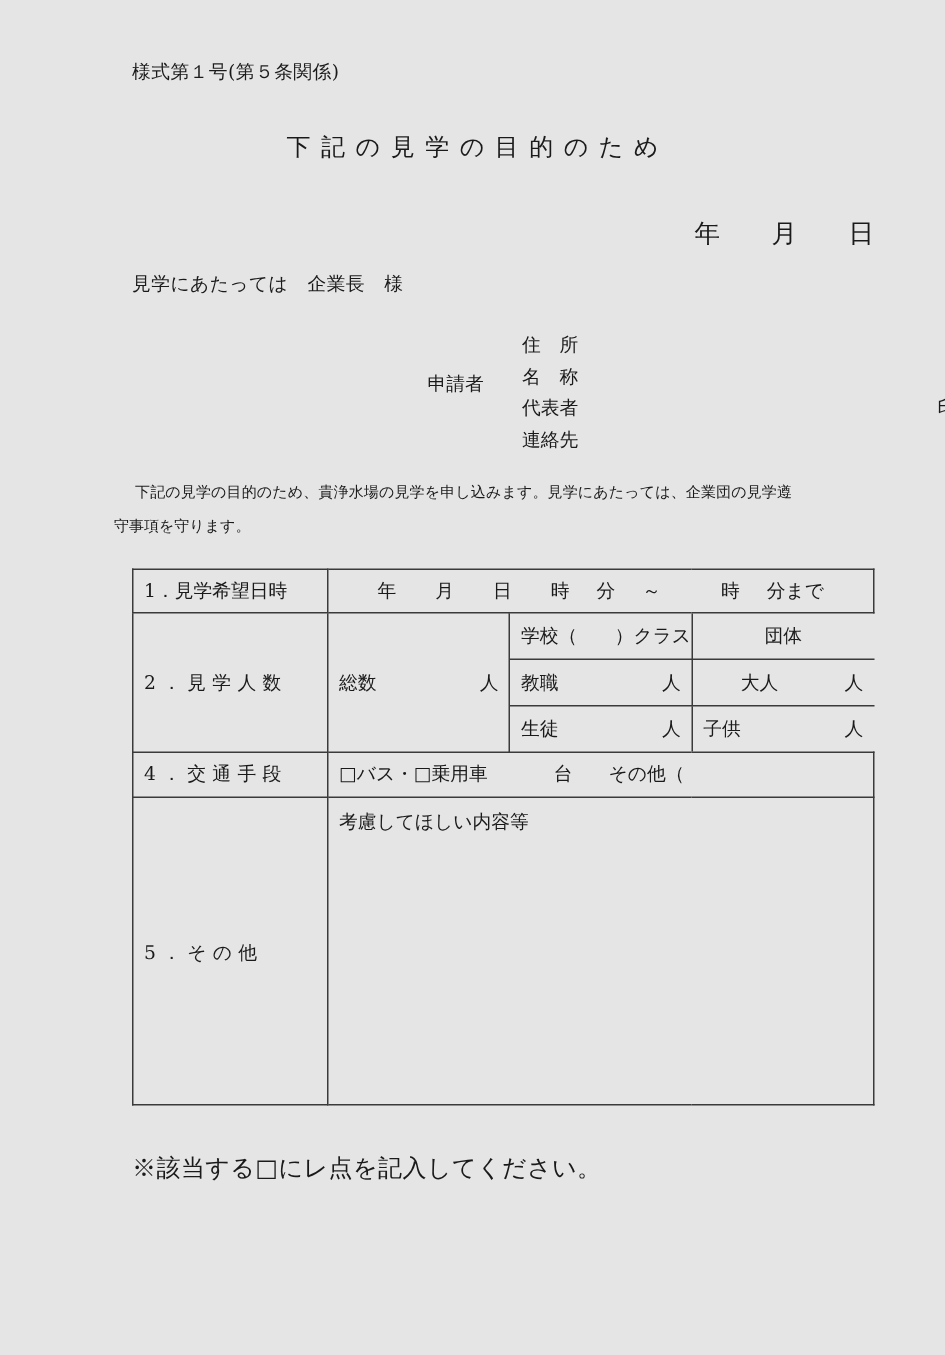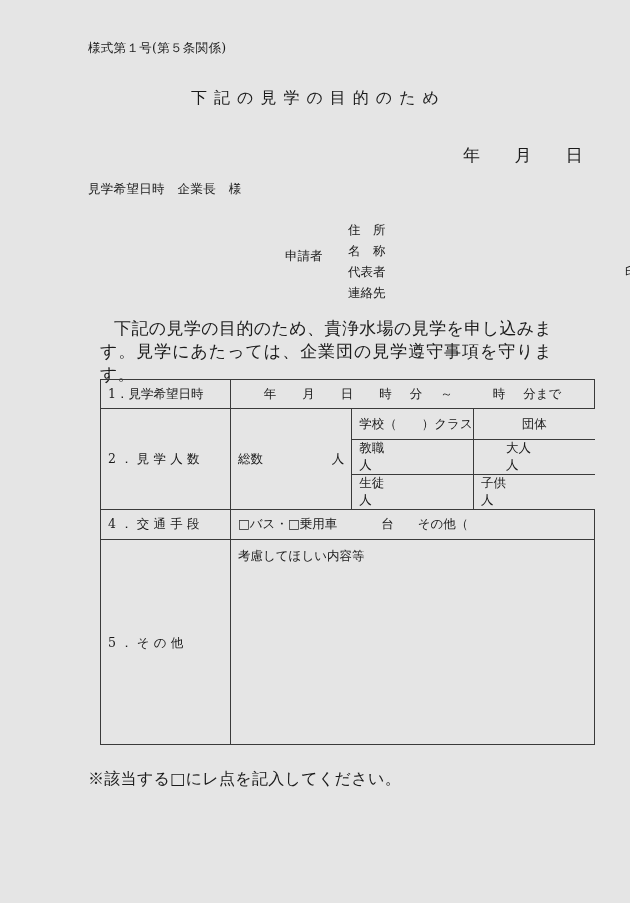--- a/index.html
+++ b/index.html
@@ -86,32 +86,32 @@
     width: 290px;
   }
   .seal {
     position: absolute;
     left: 277px;
     top: 0;
   }
   
   .intro {
     position: absolute;
-    left: 100px;
+    left: 76px;
     top: 317px;
     width: 452px;
-    font-size: 17px;
+    font-size: 10px;
     line-height: 23px;
     text-indent: 14px;
     text-align: justify;
   }
   
   .form-table {
     position: absolute;
-    left: 100px;
+    left: 88px;
     top: 379px;
     width: 495px;
     border-collapse: collapse;
     table-layout: fixed;
     font-size: 12.5px;
   }
   .form-table td {
     border: 1px solid #3a3a3a;
     padding: 0 7px;
     vertical-align: middle;
@@ -151,23 +151,22 @@
     padding: 0 7px;
     height: 30px;
   }
   .sub-table td.head {
     text-align: center;
     white-space: nowrap;
   }
   .nowrap-between {
     display: flex;
     justify-content: space-between;
-    align-items: flex-start;
-    white-space: nowrap;
-    flex-direction: column;
+    align-items: center;
+    white-space: nowrap;
   }
   .row3 td { height: 29px; }
   .row4 td { height: 29px; white-space: nowrap; }
   .row4 .unit-gap { display: inline-block; width: 44px; }
   .row4 .mid-gap { display: inline-block; width: 24px; }
   .row4 .paren-gap { display: inline-block; width: 218px; }
   .row5 .lbl {
     vertical-align: bottom;
     padding-bottom: 92px;
   }
@@ -192,21 +191,21 @@
 <div class="page">
 
   <div class="form-no">様式第１号(第５条関係)</div>
 
   <div class="doc-title">下記の見学の目的のため</div>
 
   <div class="date-line">
     <span>年</span><span class="gap"></span><span>月</span><span class="gap"></span><span>日</span>
   </div>
 
-  <div class="addressee">見学希望日時　企業長　様</div>
+  <div class="addressee">見学にあたっては　企業長　様</div>
 
   <div class="applicant">
     <div class="applicant-label">申請者</div>
     <div class="applicant-fields">
       <div class="afield">
         <span>住　所</span>
       </div>
       <div class="afield">
         <span>名　称</span>
       </div>

